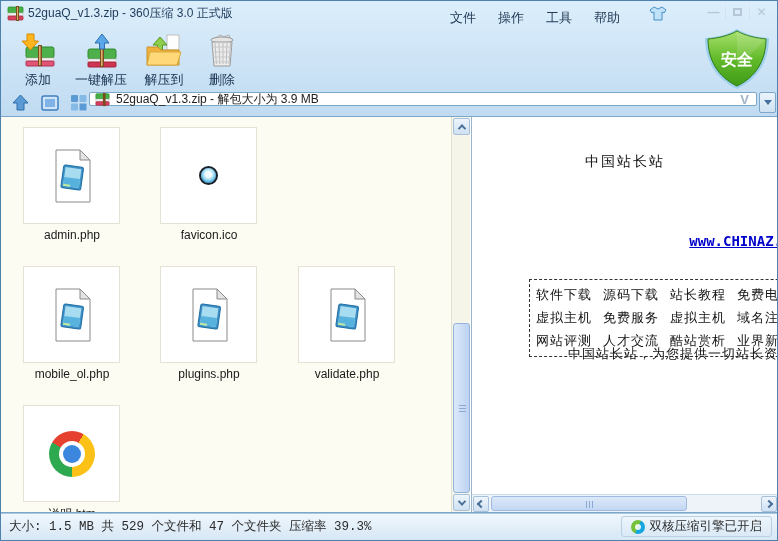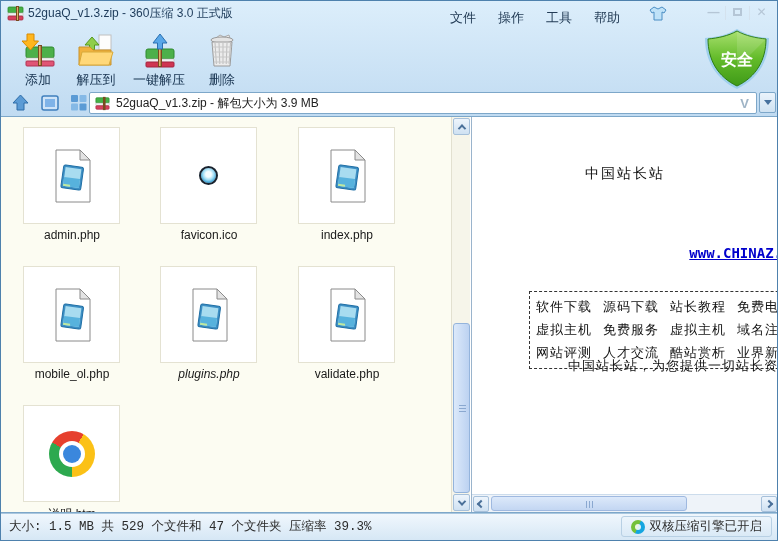--- a/index.html
+++ b/index.html
@@ -23,21 +23,21 @@
   .toolbar{position:absolute;left:0;top:25px;width:100%;height:63px;display:flex;align-items:flex-start;padding:3px 0 0 8px;}
   .tb-btn{min-width:58px;padding:1px 7px;text-align:center;border:1px solid transparent;border-radius:3px;}
   .tb-ico{height:39px;display:flex;align-items:center;justify-content:center;}
   .tb-label{font-size:13px;color:#16324f;margin-top:1px;white-space:nowrap;}
   .shield{position:absolute;right:3px;top:27px;width:74px;height:62px;}
 
   
   .addr-row{position:absolute;left:0;top:88px;width:100%;height:27px;}
   .nav-icons{position:absolute;left:8px;top:3px;display:flex;gap:6px;}
   .nav-btn{width:23px;height:21px;display:flex;align-items:center;justify-content:center;border:1px solid transparent;border-radius:2px;}
-  .addr-field{position:absolute;left:88px;top:3px;width:668px;height:22px;background:#fff;border:1px solid #7da7c9;border-radius:2px;display:flex;align-items:center;padding:0 5px;}
+  .addr-field{position:absolute;left:88px;top:3px;width:668px;height:14px;background:#fff;border:1px solid #7da7c9;border-radius:2px;display:flex;align-items:center;padding:0 5px;}
   .addr-text{flex:1;font-size:12px;color:#222;margin-left:6px;white-space:nowrap;overflow:hidden;}
   .addr-chevron{font-size:13px;font-weight:bold;color:#9fb4c6;margin-right:2px;}
   .addr-drop{position:absolute;left:758px;top:3px;width:17px;height:21px;border:1px solid #7da7c9;border-radius:2px;background:linear-gradient(#eaf3fb,#cfe2f2);display:flex;align-items:center;justify-content:center;}
   .tri-down{width:0;height:0;border-left:4px solid transparent;border-right:4px solid transparent;border-top:5px solid #46719e;}
 
   
   .main{position:absolute;left:0;top:115px;width:776px;height:397px;background:#fff;border-top:1px solid #7da7c9;border-bottom:1px solid #7da7c9;}
   .filelist{position:absolute;left:0;top:0;width:450px;height:395px;background:#fcfcf2;overflow:hidden;}
   .file-item{position:absolute;width:140px;height:132px;}
   .file-box{position:absolute;left:21px;top:0;width:97px;height:97px;background:#fff;border:1px solid #e4e2d2;display:flex;align-items:center;justify-content:center;}
@@ -57,21 +57,21 @@
   .v-thumb::after{content:"";position:absolute;left:5px;top:50%;width:7px;height:1px;background:#8aa8d0;box-shadow:0 -3px #8aa8d0,0 3px #8aa8d0;}
 
   .chev{display:inline-block;width:6px;height:6px;border-right:2px solid #4a7099;border-bottom:2px solid #4a7099;}
   .chev.up{transform:rotate(-135deg) translate(-1px,-1px);}
   .chev.down{transform:rotate(45deg) translate(-1px,-1px);}
   .chev.left{transform:rotate(135deg);}
   .chev.right{transform:rotate(-45deg);}
 
   
   .preview{position:absolute;left:470px;top:0;width:306px;height:395px;background:#fff;border-left:1px solid #9ab4cc;overflow:hidden;}
-  .pv-content{position:absolute;left:0;top:16px;width:306px;height:345px;overflow:hidden;}
+  .pv-content{position:absolute;left:0;top:4px;width:306px;height:345px;overflow:hidden;}
   .pv-title{position:absolute;left:0;top:32px;width:100%;text-align:center;font-size:14px;color:#111;letter-spacing:2px;}
   .pv-link{position:absolute;right:-4px;top:112px;font-family:"DejaVu Sans Mono","Liberation Mono",monospace;font-size:14px;font-weight:bold;color:#0000cc;text-decoration:underline;white-space:nowrap;}
   .pv-box{position:absolute;left:57px;top:158px;width:300px;height:78px;border:1px dashed #333;padding:3px 0 0 6px;}
   .pv-table{display:grid;grid-template-columns:repeat(4,67px);grid-auto-rows:23px;}
   .pv-cell{font-size:13px;color:#111;letter-spacing:1px;white-space:nowrap;line-height:23px;}
   .pv-tagline{position:absolute;left:96px;top:224px;font-size:13px;color:#111;letter-spacing:1px;white-space:nowrap;}
 
   
   .hscroll{position:absolute;left:0;top:377px;width:306px;height:18px;background:#eef3f9;border-top:1px solid #ccdcec;}
   .h-btn{position:absolute;top:1px;width:16px;height:16px;background:linear-gradient(#eef5fc,#cfe1f2);border:1px solid #a6c0da;border-radius:2px;display:flex;align-items:center;justify-content:center;}
@@ -129,41 +129,41 @@
           <rect x="7" y="29" width="28" height="5" rx="1" fill="#e05575" stroke="#b03355"></rect>
           <rect x="19" y="13" width="4" height="21" fill="#7a4a1f"></rect>
           <rect x="20" y="14" width="1.6" height="19" fill="#e0b06a"></rect>
           <path d="M8 2 h7 v7 h4.5 L11.5 18 3 9 h5 z" fill="#ffb61e" stroke="#d98a00"></path>
         </svg>
       </div>
       <div class="tb-label">添加</div>
     </div>
     <div class="tb-btn">
       <div class="tb-ico">
-        <svg width="40" height="38" viewBox="0 0 40 38">
-          <rect x="23" y="3" width="12" height="15" fill="#fdfdfd" stroke="#c0c0c0"></rect>
-          <path d="M9 13 l7-8 7 8 h-4.5 v5 h-5 v-5 z" fill="#8fce4a" stroke="#55991f"></path>
-          <path d="M3 15 h11 l3 3 h18 v15 h-32 z" fill="#f0b23e" stroke="#c8912a"></path>
-          <path d="M6 20 h31 l-4 13 h-30 z" fill="#ffd879" stroke="#d8a93a"></path>
-        </svg>
-      </div>
-      <div class="tb-label">解压到</div>
-    </div>
-    <div class="tb-btn">
-      <div class="tb-ico">
         <svg width="38" height="38" viewBox="0 0 38 38">
           <rect x="6" y="17" width="28" height="10" rx="2" fill="#4db04a" stroke="#2f8a2e"></rect>
           <rect x="6" y="27" width="28" height="3.5" fill="#f2f2f2" stroke="#bbb" stroke-width="0.6"></rect>
           <rect x="6" y="30" width="28" height="5" rx="1" fill="#cf3551" stroke="#a32441"></rect>
           <rect x="18" y="15" width="4" height="20" fill="#7a4a1f"></rect>
           <rect x="19" y="16" width="1.6" height="18" fill="#e0b06a"></rect>
           <path d="M13 11 l7-9 7 9 h-4.5 v6 h-5 v-6 z" fill="#59a7e8" stroke="#2a6fb0"></path>
         </svg>
       </div>
       <div class="tb-label">一键解压</div>
+    </div>
+    <div class="tb-btn">
+      <div class="tb-ico">
+        <svg width="40" height="38" viewBox="0 0 40 38">
+          <rect x="23" y="3" width="12" height="15" fill="#fdfdfd" stroke="#c0c0c0"></rect>
+          <path d="M9 13 l7-8 7 8 h-4.5 v5 h-5 v-5 z" fill="#8fce4a" stroke="#55991f"></path>
+          <path d="M3 15 h11 l3 3 h18 v15 h-32 z" fill="#f0b23e" stroke="#c8912a"></path>
+          <path d="M6 20 h31 l-4 13 h-30 z" fill="#ffd879" stroke="#d8a93a"></path>
+        </svg>
+      </div>
+      <div class="tb-label">解压到</div>
     </div>
     <div class="tb-btn">
       <div class="tb-ico">
         <svg width="38" height="38" viewBox="0 0 38 38">
           <path d="M13 6 l4-3 4 2 5-2 1 4 h-14 z" fill="#efefef" stroke="#aaa"></path>
           <ellipse cx="19" cy="8" rx="11" ry="3" fill="#e4e4e4" stroke="#999"></ellipse>
           <path d="M9 10 l2 24 h16 l2-24 z" fill="#ececec" stroke="#9a9a9a"></path>
           <path d="M12 11 l1.4 21 M16 11 l.8 21 M20 11 l0 21 M24 11 l-.8 21 M27.5 11 l-1.4 21" stroke="#bdbdbd" fill="none"></path>
           <path d="M9.5 15 h19 M10 20 h18 M10.5 25 h17 M11 30 h16" stroke="#c8c8c8" fill="none"></path>
         </svg>
@@ -240,51 +240,36 @@
             </svg>
           </div>
           <div class="file-name">admin.php</div>
         </div>
         <div class="file-item" style="left: 138px; top: 10px;">
           <div class="file-box">
             <span class="ico-orb"></span>
           </div>
           <div class="file-name">favicon.ico</div>
         </div>
-        <div class="file-item" style="left: 276px; top: 10px;">
+        <div class="file-item" style="left: 1px; top: 149px; padding-left: 36px;">
           <div class="file-box">
             <svg width="46" height="54" viewBox="0 0 46 54">
               <path d="M7 1 h24 l10 10 v42 h-34 z" fill="#fff" stroke="#8a8a8a"></path>
               <path d="M31 1 l10 10 h-10 z" fill="#e3e3e3" stroke="#8a8a8a"></path>
               <g transform="rotate(8 23 30)">
                 <rect x="13" y="17" width="20" height="23" rx="2" fill="#3d8fc4" stroke="#1f6fa5"></rect>
                 <rect x="15" y="19" width="16" height="19" fill="#a8dcf0"></rect>
                 <rect x="15" y="29" width="16" height="9" fill="#57b2dd"></rect>
                 <path d="M15 36 h7 v2 h-7 z" fill="#bfe8a0"></path>
               </g>
             </svg>
           </div>
-          <div class="file-name">index.php</div>
-        </div>
-        <div class="file-item" style="left: 1px; top: 149px; padding-left: 36px;">
-          <div class="file-box">
-            <svg width="46" height="54" viewBox="0 0 46 54">
-              <path d="M7 1 h24 l10 10 v42 h-34 z" fill="#fff" stroke="#8a8a8a"></path>
-              <path d="M31 1 l10 10 h-10 z" fill="#e3e3e3" stroke="#8a8a8a"></path>
-              <g transform="rotate(8 23 30)">
-                <rect x="13" y="17" width="20" height="23" rx="2" fill="#3d8fc4" stroke="#1f6fa5"></rect>
-                <rect x="15" y="19" width="16" height="19" fill="#a8dcf0"></rect>
-                <rect x="15" y="29" width="16" height="9" fill="#57b2dd"></rect>
-                <path d="M15 36 h7 v2 h-7 z" fill="#bfe8a0"></path>
-              </g>
-            </svg>
-          </div>
           <div class="file-name">mobile_ol.php</div>
         </div>
-        <div class="file-item" style="left: 138px; top: 149px; font-style: italic;">
+        <div class="file-item" style="left: 138px; top: 149px;">
           <div class="file-box">
             <svg width="46" height="54" viewBox="0 0 46 54">
               <path d="M7 1 h24 l10 10 v42 h-34 z" fill="#fff" stroke="#8a8a8a"></path>
               <path d="M31 1 l10 10 h-10 z" fill="#e3e3e3" stroke="#8a8a8a"></path>
               <g transform="rotate(8 23 30)">
                 <rect x="13" y="17" width="20" height="23" rx="2" fill="#3d8fc4" stroke="#1f6fa5"></rect>
                 <rect x="15" y="19" width="16" height="19" fill="#a8dcf0"></rect>
                 <rect x="15" y="29" width="16" height="9" fill="#57b2dd"></rect>
                 <path d="M15 36 h7 v2 h-7 z" fill="#bfe8a0"></path>
               </g>

